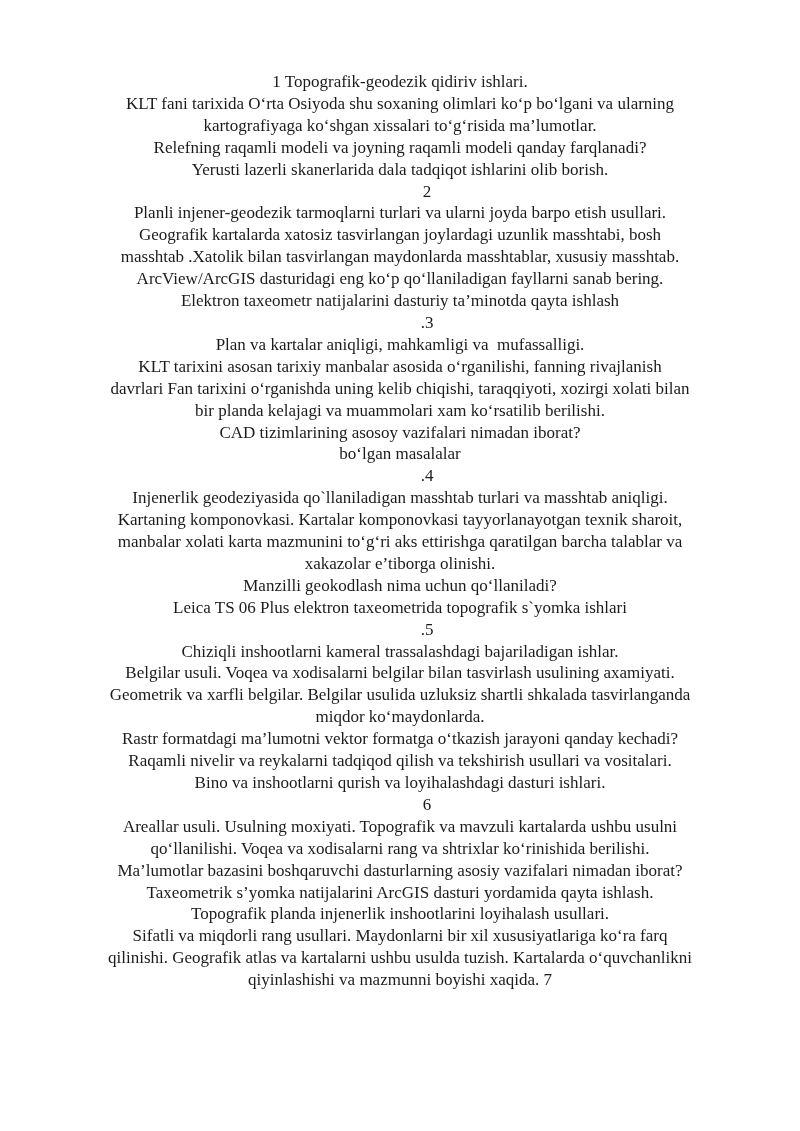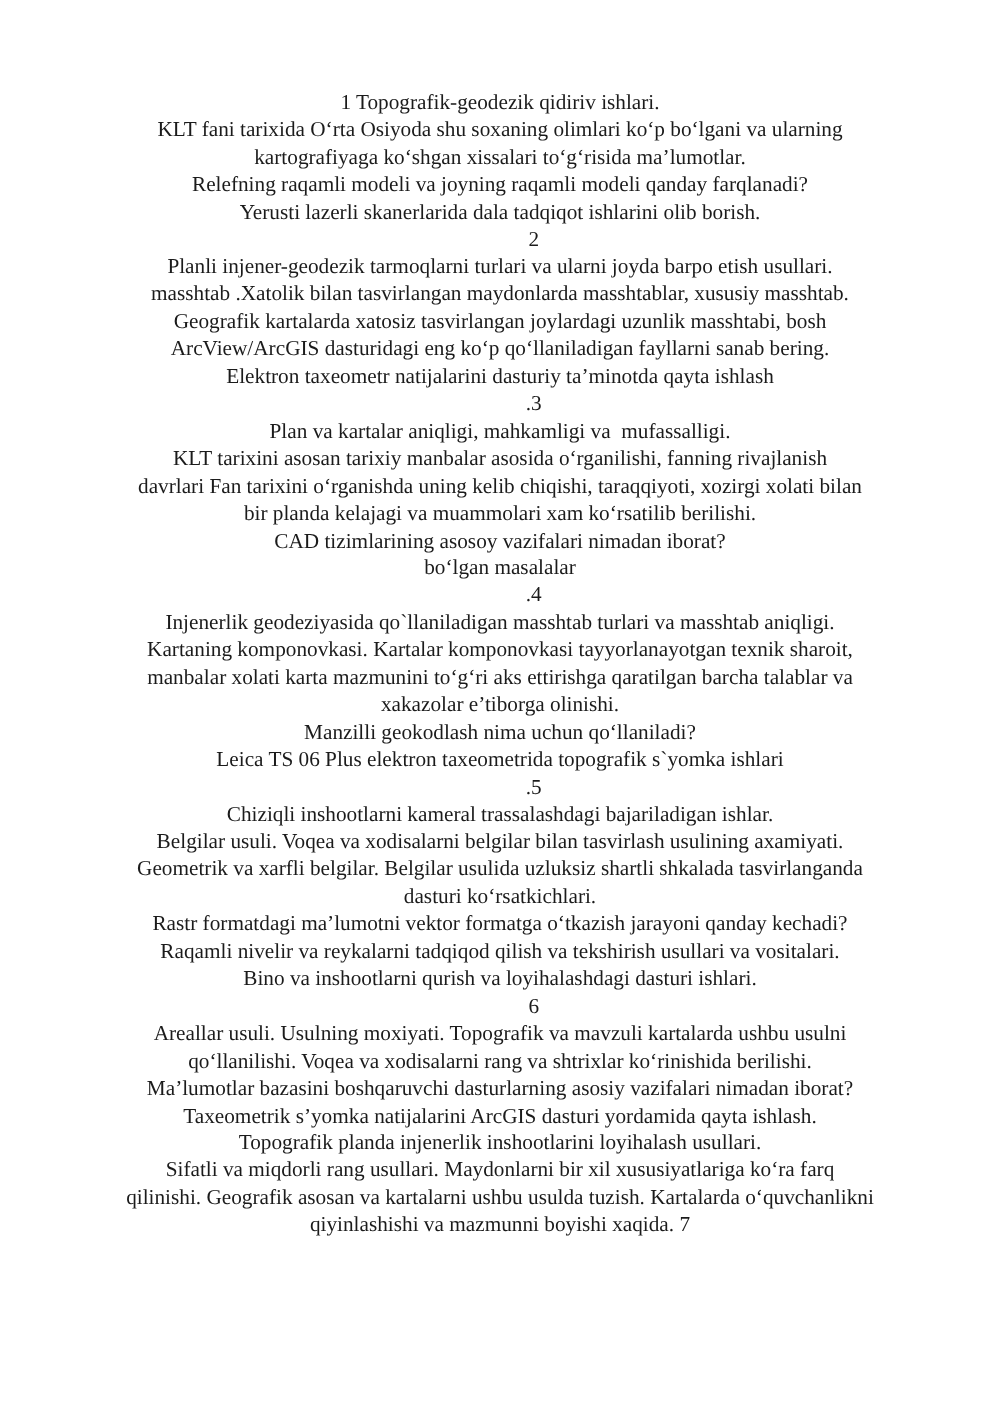--- a/index.html
+++ b/index.html
@@ -40,49 +40,49 @@
 
 <div class="page">
   <div class="text-block">
     <div class="line">1 Topografik-geodezik qidiriv ishlari.</div>
     <div class="line">KLT fani tarixida O‘rta Osiyoda shu soxaning olimlari ko‘p bo‘lgani va ularning</div>
     <div class="line">kartografiyaga ko‘shgan xissalari to‘g‘risida ma’lumotlar.</div>
     <div class="line">Relefning raqamli modeli va joyning raqamli modeli qanday farqlanadi?</div>
     <div class="line">Yerusti lazerli skanerlarida dala tadqiqot ishlarini olib borish.</div>
     <div class="line marker">2</div>
     <div class="line">Planli injener-geodezik tarmoqlarni turlari va ularni joyda barpo etish usullari.</div>
+    <div class="line">Geografik kartalarda xatosiz tasvirlangan joylardagi uzunlik masshtabi, bosh</div>
     <div class="line">masshtab .Xatolik bilan tasvirlangan maydonlarda masshtablar, xususiy masshtab.</div>
-    <div class="line">Geografik kartalarda xatosiz tasvirlangan joylardagi uzunlik masshtabi, bosh</div>
     <div class="line">ArcView/ArcGIS dasturidagi eng ko‘p qo‘llaniladigan fayllarni sanab bering.</div>
     <div class="line">Elektron taxeometr natijalarini dasturiy ta’minotda qayta ishlash</div>
     <div class="line marker">.3</div>
     <div class="line">Plan va kartalar aniqligi, mahkamligi va  mufassalligi.</div>
     <div class="line">KLT tarixini asosan tarixiy manbalar asosida o‘rganilishi, fanning rivajlanish</div>
     <div class="line">davrlari Fan tarixini o‘rganishda uning kelib chiqishi, taraqqiyoti, xozirgi xolati bilan</div>
     <div class="line">bir planda kelajagi va muammolari xam ko‘rsatilib berilishi.</div>
     <div class="line">CAD tizimlarining asosoy vazifalari nimadan iborat?</div>
     <div class="line">bo‘lgan masalalar</div>
     <div class="line marker">.4</div>
     <div class="line">Injenerlik geodeziyasida qo`llaniladigan masshtab turlari va masshtab aniqligi.</div>
     <div class="line">Kartaning komponovkasi. Kartalar komponovkasi tayyorlanayotgan texnik sharoit,</div>
     <div class="line">manbalar xolati karta mazmunini to‘g‘ri aks ettirishga qaratilgan barcha talablar va</div>
     <div class="line">xakazolar e’tiborga olinishi.</div>
     <div class="line">Manzilli geokodlash nima uchun qo‘llaniladi?</div>
     <div class="line">Leica TS 06 Plus elektron taxeometrida topografik s`yomka ishlari</div>
     <div class="line marker">.5</div>
     <div class="line">Chiziqli inshootlarni kameral trassalashdagi bajariladigan ishlar.</div>
     <div class="line">Belgilar usuli. Voqea va xodisalarni belgilar bilan tasvirlash usulining axamiyati.</div>
     <div class="line">Geometrik va xarfli belgilar. Belgilar usulida uzluksiz shartli shkalada tasvirlanganda</div>
-    <div class="line">dasturi ko‘rsatkichlari.</div>
+    <div class="line">miqdor ko‘maydonlarda.</div>
     <div class="line">Rastr formatdagi ma’lumotni vektor formatga o‘tkazish jarayoni qanday kechadi?</div>
     <div class="line">Raqamli nivelir va reykalarni tadqiqod qilish va tekshirish usullari va vositalari.</div>
     <div class="line">Bino va inshootlarni qurish va loyihalashdagi dasturi ishlari.</div>
     <div class="line marker">6</div>
     <div class="line">Areallar usuli. Usulning moxiyati. Topografik va mavzuli kartalarda ushbu usulni</div>
     <div class="line">qo‘llanilishi. Voqea va xodisalarni rang va shtrixlar ko‘rinishida berilishi.</div>
     <div class="line">Ma’lumotlar bazasini boshqaruvchi dasturlarning asosiy vazifalari nimadan iborat?</div>
     <div class="line">Taxeometrik s’yomka natijalarini ArcGIS dasturi yordamida qayta ishlash.</div>
     <div class="line">Topografik planda injenerlik inshootlarini loyihalash usullari.</div>
     <div class="line">Sifatli va miqdorli rang usullari. Maydonlarni bir xil xususiyatlariga ko‘ra farq</div>
-    <div class="line">qilinishi. Geografik asosan va kartalarni ushbu usulda tuzish. Kartalarda o‘quvchanlikni</div>
+    <div class="line">qilinishi. Geografik atlas va kartalarni ushbu usulda tuzish. Kartalarda o‘quvchanlikni</div>
     <div class="line">qiyinlashishi va mazmunni boyishi xaqida. 7</div>
   </div>
 </div>
 
 </body></html>

